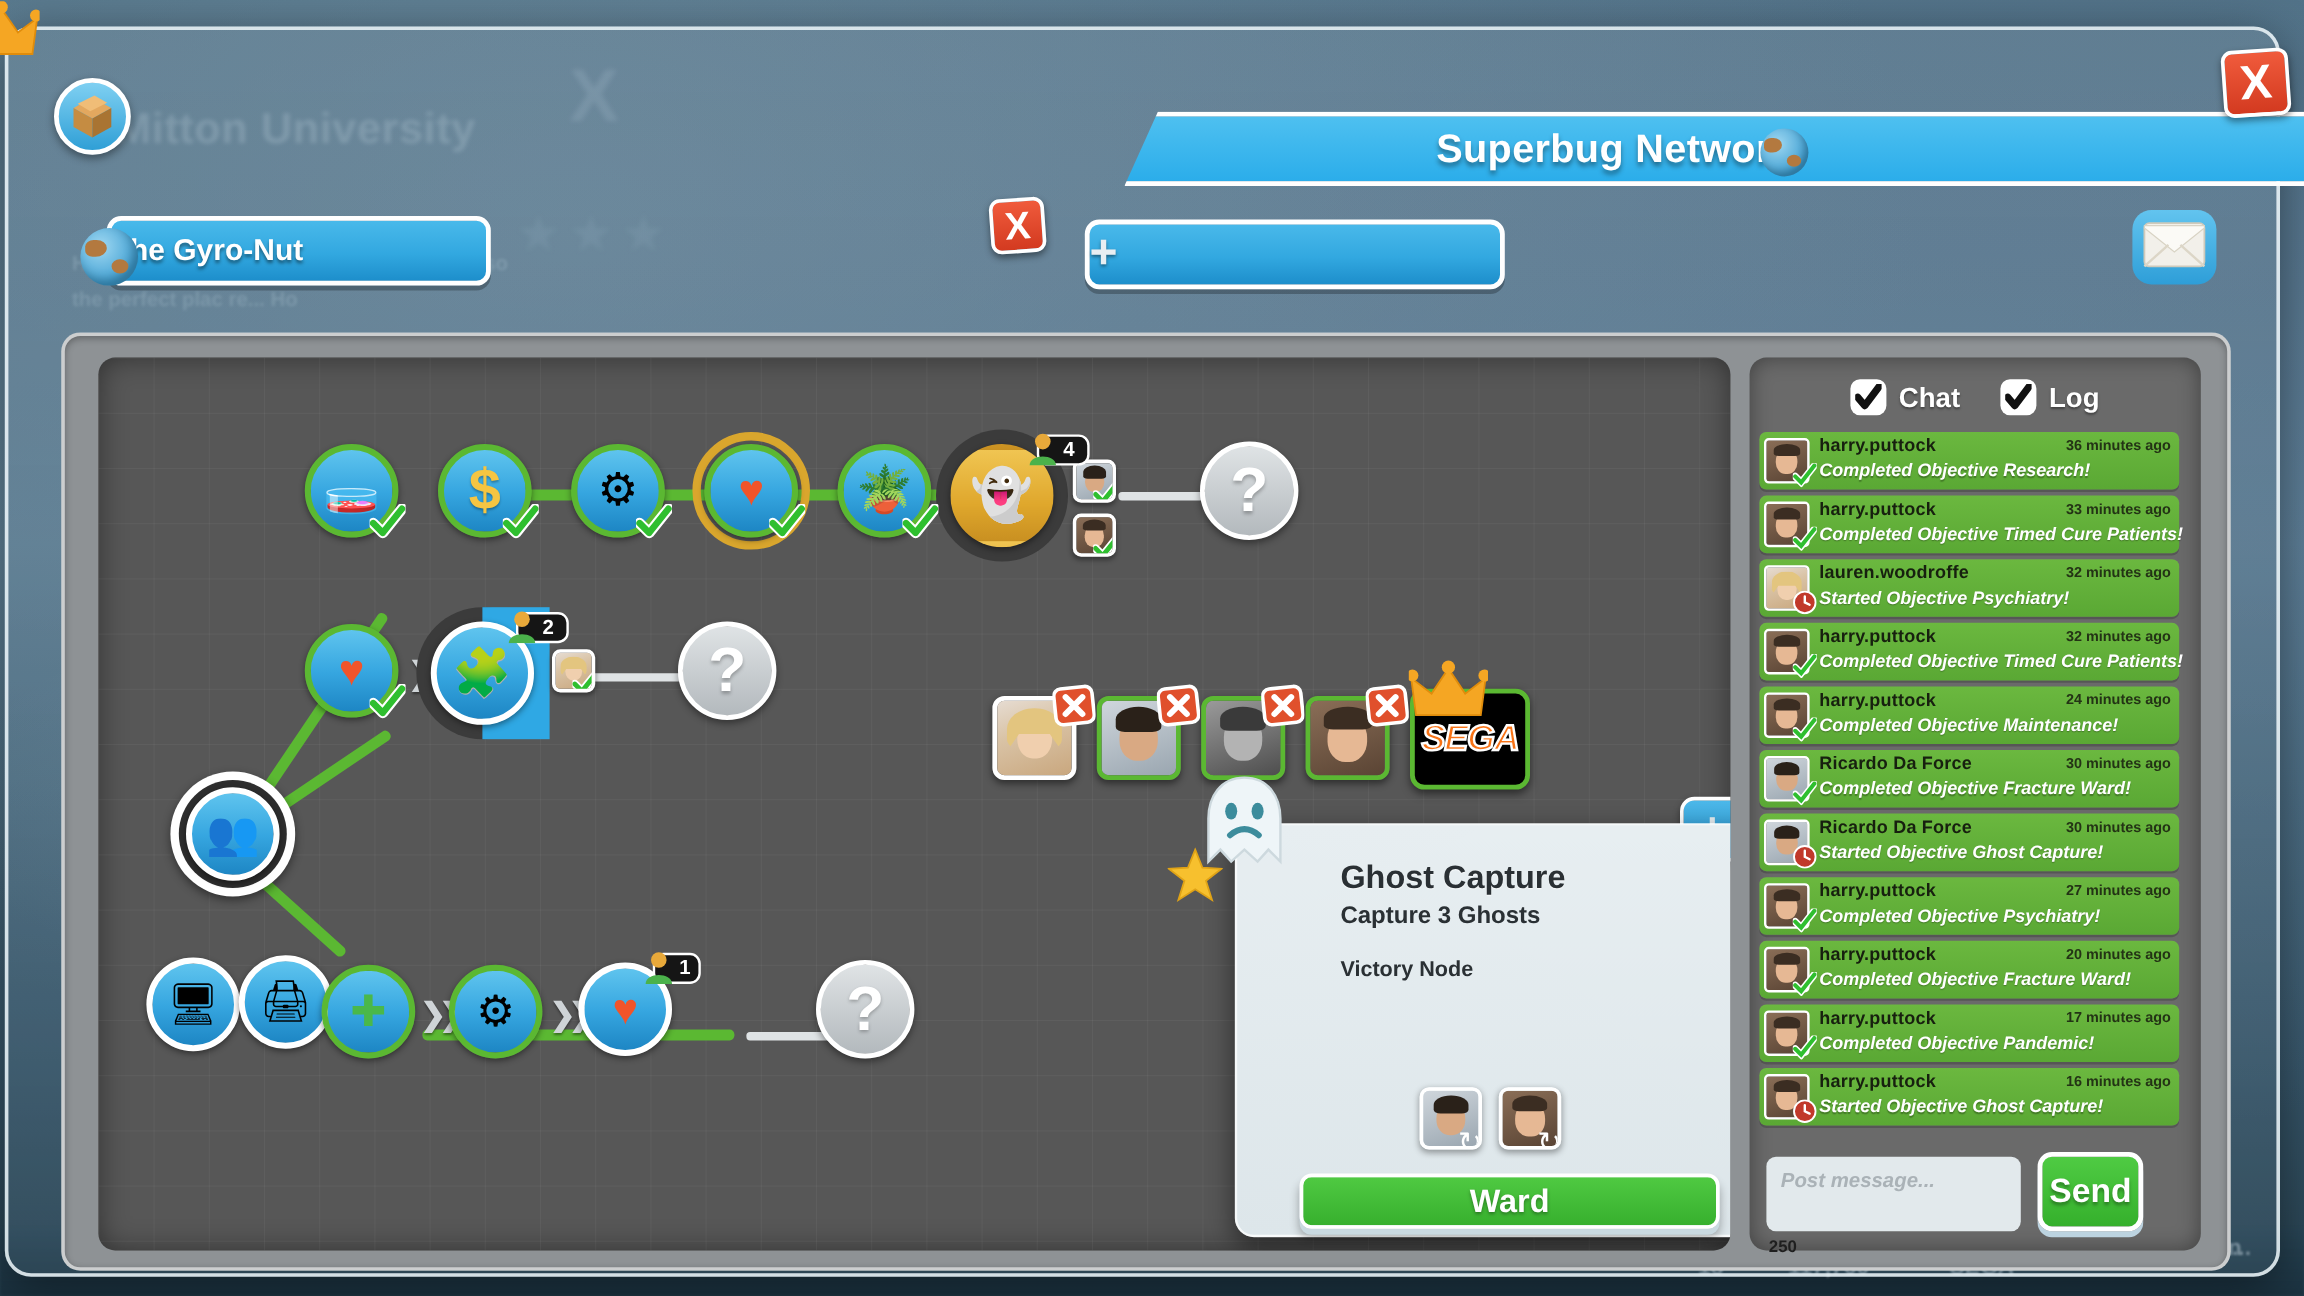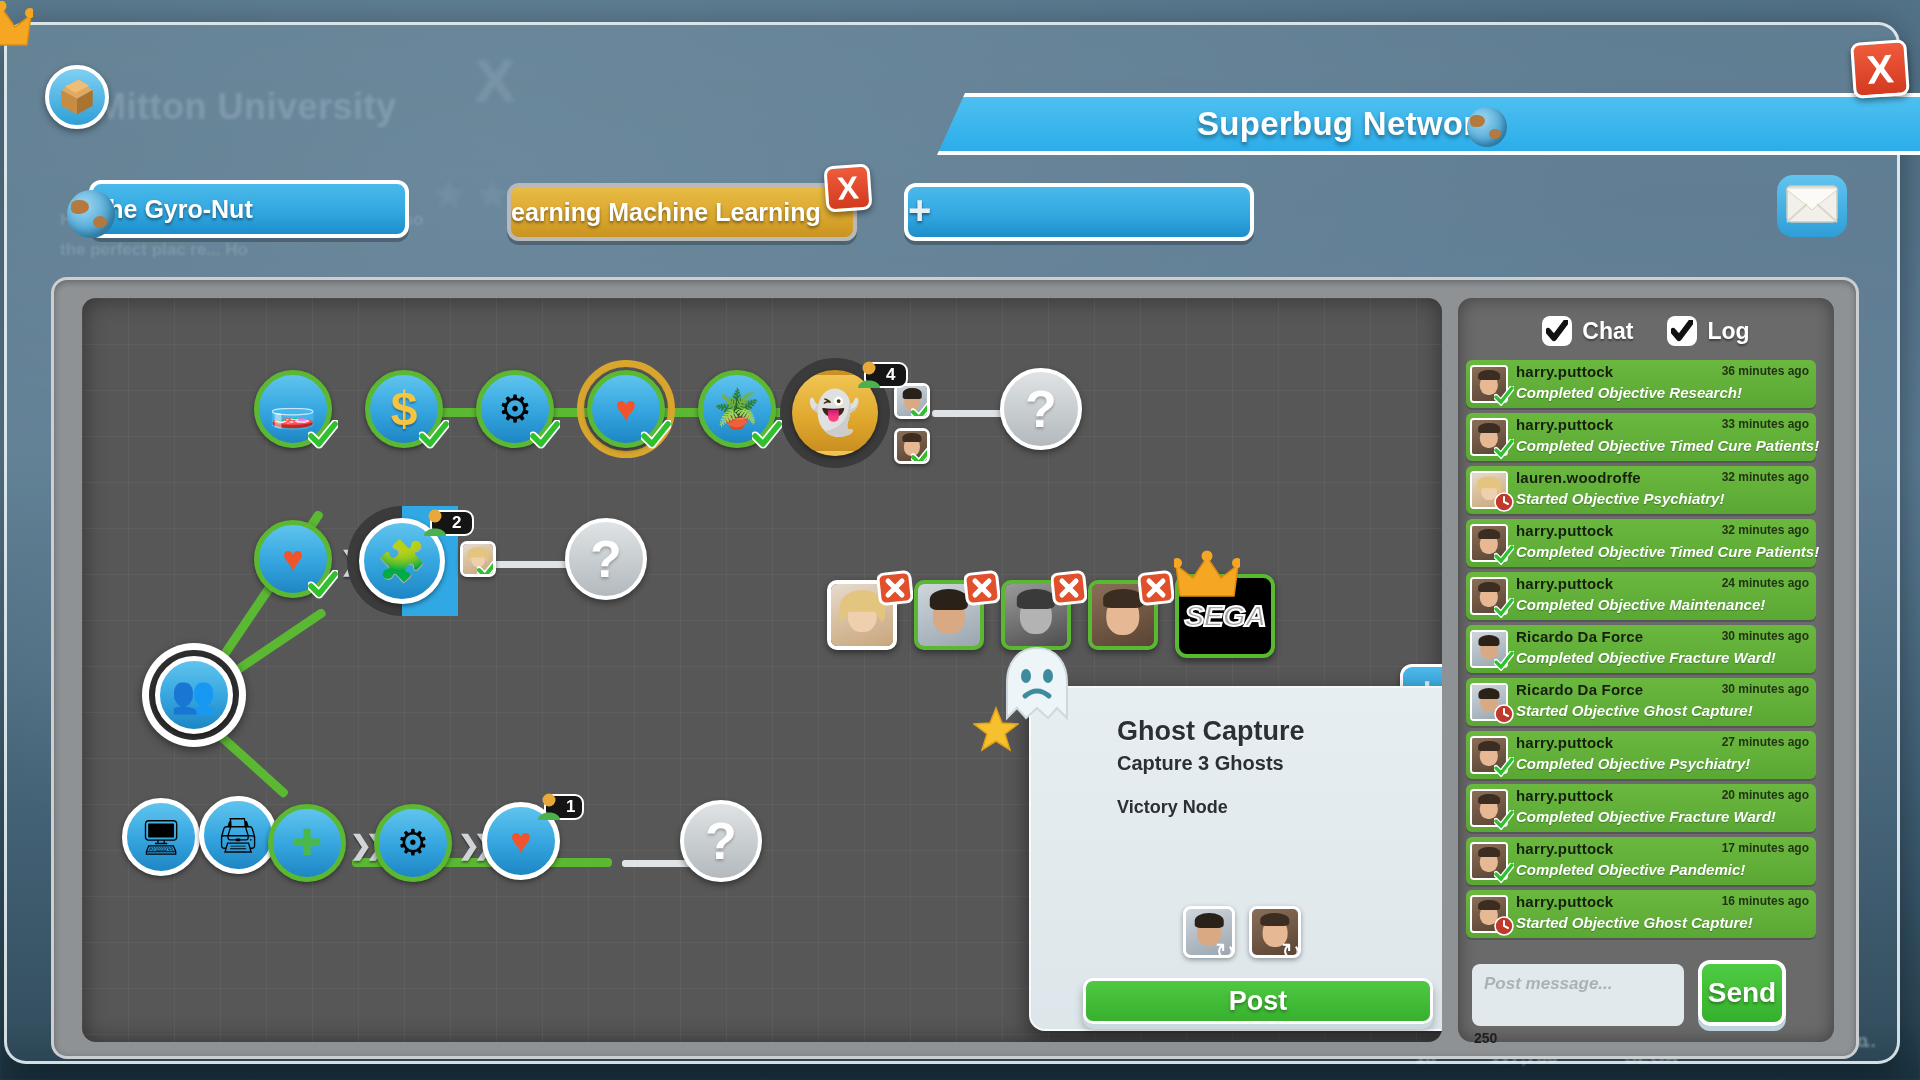--- a/index.html
+++ b/index.html
@@ -234,21 +234,21 @@
   .top-av.plain{border-color:#fff;}
   .av-x{position:absolute;width:36px;height:36px;z-index:14;}
   #sega-tile{
     position:absolute;left:1313px;top:276px;width:100px;height:84px;border-radius:12px;
     background:#000;border:4px solid #5bb832;z-index:12;cursor:pointer;
     display:flex;align-items:center;justify-content:center;
     box-shadow:0 3px 7px rgba(0,0,0,.5);
   }
   #sega-tile .sega{
     font-family:"Liberation Sans", sans-serif;font-weight:bold;font-style:italic;
-    font-size:30px;color:#a3a3a3;-webkit-text-stroke:2px #fff;letter-spacing:-1px;
+    font-size:30px;color:#f97316;-webkit-text-stroke:2px #fff;letter-spacing:-1px;
   }
   #crown-sega{position:absolute;left:1312px;top:258px;width:66px;height:54px;z-index:16;}
 
   
   .face{position:absolute;inset:0;}
   .f-blonde{background:linear-gradient(160deg,#e6dcd2 0%,#d9c3a6 40%,#c9a77e 100%);}
   .f-blonde::before{content:"";position:absolute;left:50%;top:22%;width:46%;height:56%;transform:translateX(-50%);border-radius:50% 50% 45% 45%;background:#f0cfae;}
   .f-blonde::after{content:"";position:absolute;left:50%;top:10%;width:74%;height:58%;transform:translateX(-50%);border-radius:50% 50% 30% 30%;background:#e3c57f;clip-path:polygon(0 0,100% 0,100% 100%,78% 60%,22% 60%,0 100%);}
   .f-dark{background:linear-gradient(160deg,#cfd6dc 0%,#9aa6b0 100%);}
   .f-dark::before{content:"";position:absolute;left:50%;top:20%;width:52%;height:60%;transform:translateX(-50%);border-radius:50% 50% 45% 45%;background:#d9a983;}
@@ -371,23 +371,20 @@
     <span>The Gyro-Nut</span>
   </div>
 
   <svg id="crown-tab" viewBox="0 0 64 52">
     <path d="M6 44 L2 14 L18 26 L32 6 L46 26 L62 14 L58 44 Z" fill="#f5a623" stroke="#e08c0b" stroke-width="1.5"></path>
     <circle cx="3" cy="12" r="5" fill="#f5a623"></circle>
       <circle cx="32" cy="5" r="5.5" fill="#f5a623"></circle>
       <circle cx="61" cy="12" r="5" fill="#f5a623"></circle>
   </svg>
 
-  <div class="tab" id="tab-2">
-    <span>earning Machine Learning</span>
-  </div>
   <div id="tab2-x">
     <div class="xbox">
         <span style="font-size:32px;">X</span>
       </div>
   </div>
 
   <div class="tab" id="tab-add">
     <span class="plus">+</span>
   </div>
 
@@ -644,21 +641,21 @@
         <div class="pav-row">
           <div class="pav">
             <div class="face f-dark"></div>
             <span class="rot">↻</span>
           </div>
           <div class="pav">
             <div class="face f-beard"></div>
             <span class="rot">↻</span>
           </div>
         </div>
-        <div id="start-btn">Post</div>
+        <div id="start-btn">Ward</div>
       </div>
 
       <div id="plus-fab" style="left:1318px;top:366px;">
         <span>+</span>
       </div>
     </div>
 
     <div id="chat">
       <div id="chat-head">
         <div class="cbx">

